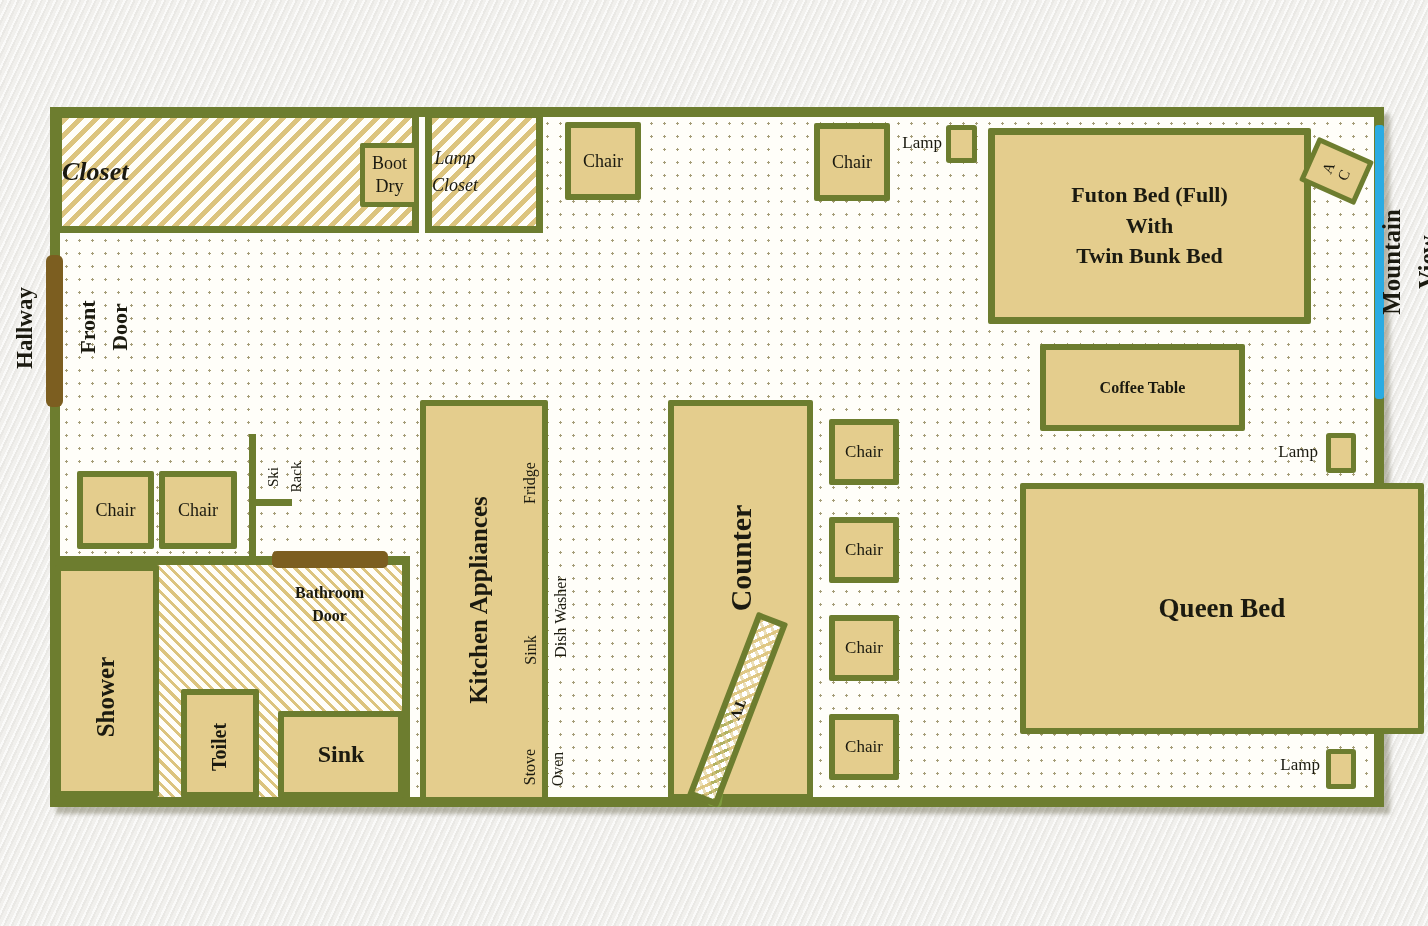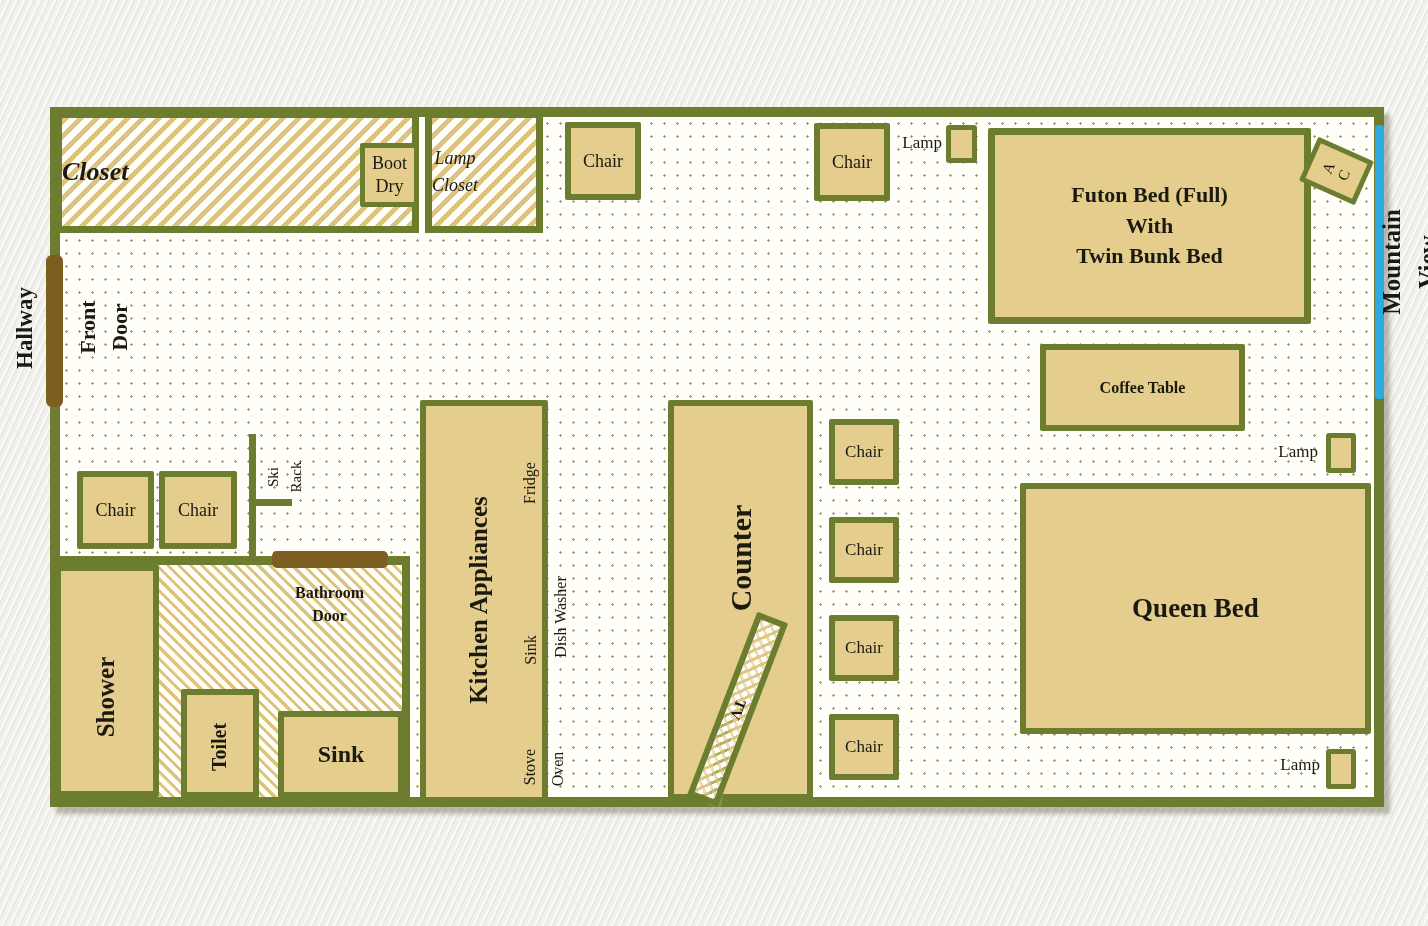--- a/index.html
+++ b/index.html
@@ -99,21 +99,21 @@
 
   <div class="abs" style="left:1375px;top:125px;width:9px;height:274px;background:#2babe2;border-radius:3px;z-index:4;"></div>
 
   <div class="abs furn b" style="left:1040px;top:344px;width:205px;height:87px;font-size:16px;">
     <span>Coffee Table</span>
   </div>
 
   <div class="abs lamp-label" style="left:1252px;top:442px;width:66px;">Lamp</div>
   <div class="abs lampbox" style="left:1326px;top:433px;width:30px;height:40px;"></div>
 
-  <div class="abs furn b" style="left:1020px;top:483px;width:351px;height:251px;font-size:27px;">
+  <div class="abs furn b" style="left:1020px;top:483px;width:404px;height:251px;font-size:27px;">
     <span>Queen Bed</span>
   </div>
 
   <div class="abs lamp-label" style="left:1254px;top:755px;width:66px;">Lamp</div>
   <div class="abs lampbox" style="left:1326px;top:749px;width:30px;height:40px;"></div>
 
   <div class="abs furn" style="left:668px;top:400px;width:145px;height:400px;"></div>
   <div class="vtext b" style="left:741px;top:558px;font-size:30px;">Counter</div>
 
   <div class="abs furn" style="left:829px;top:419px;width:70px;height:66px;font-size:17px;">

